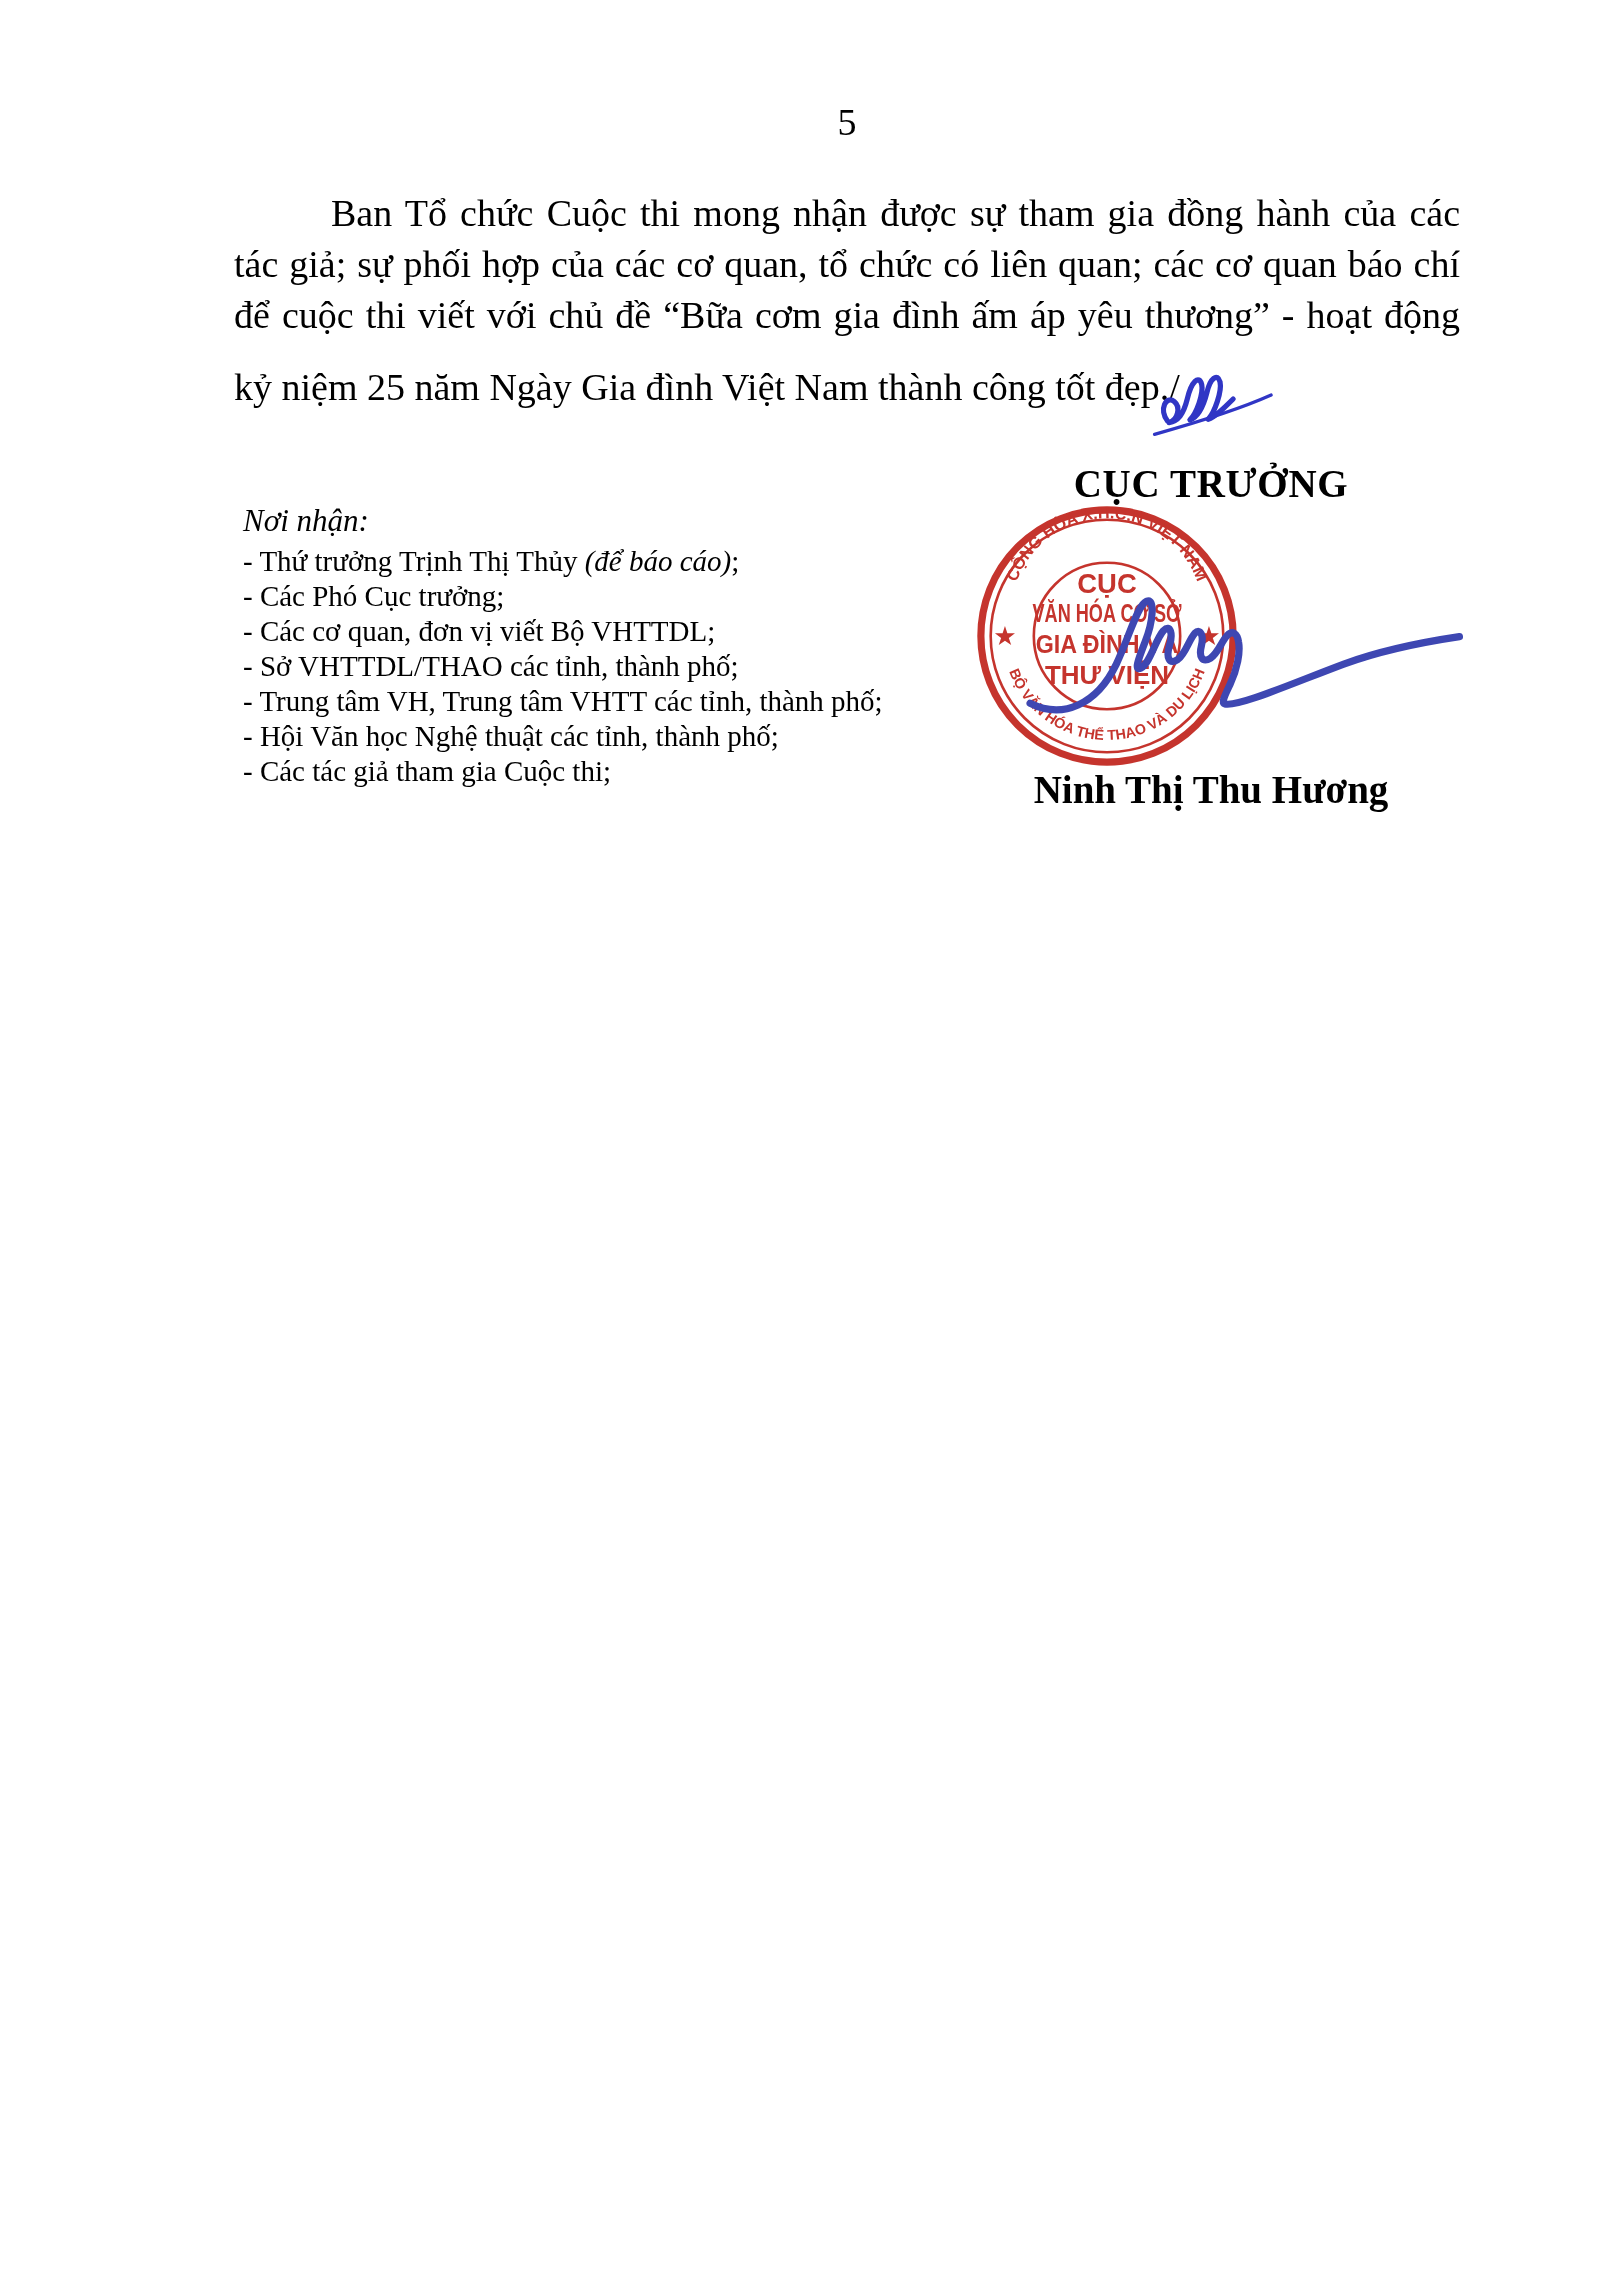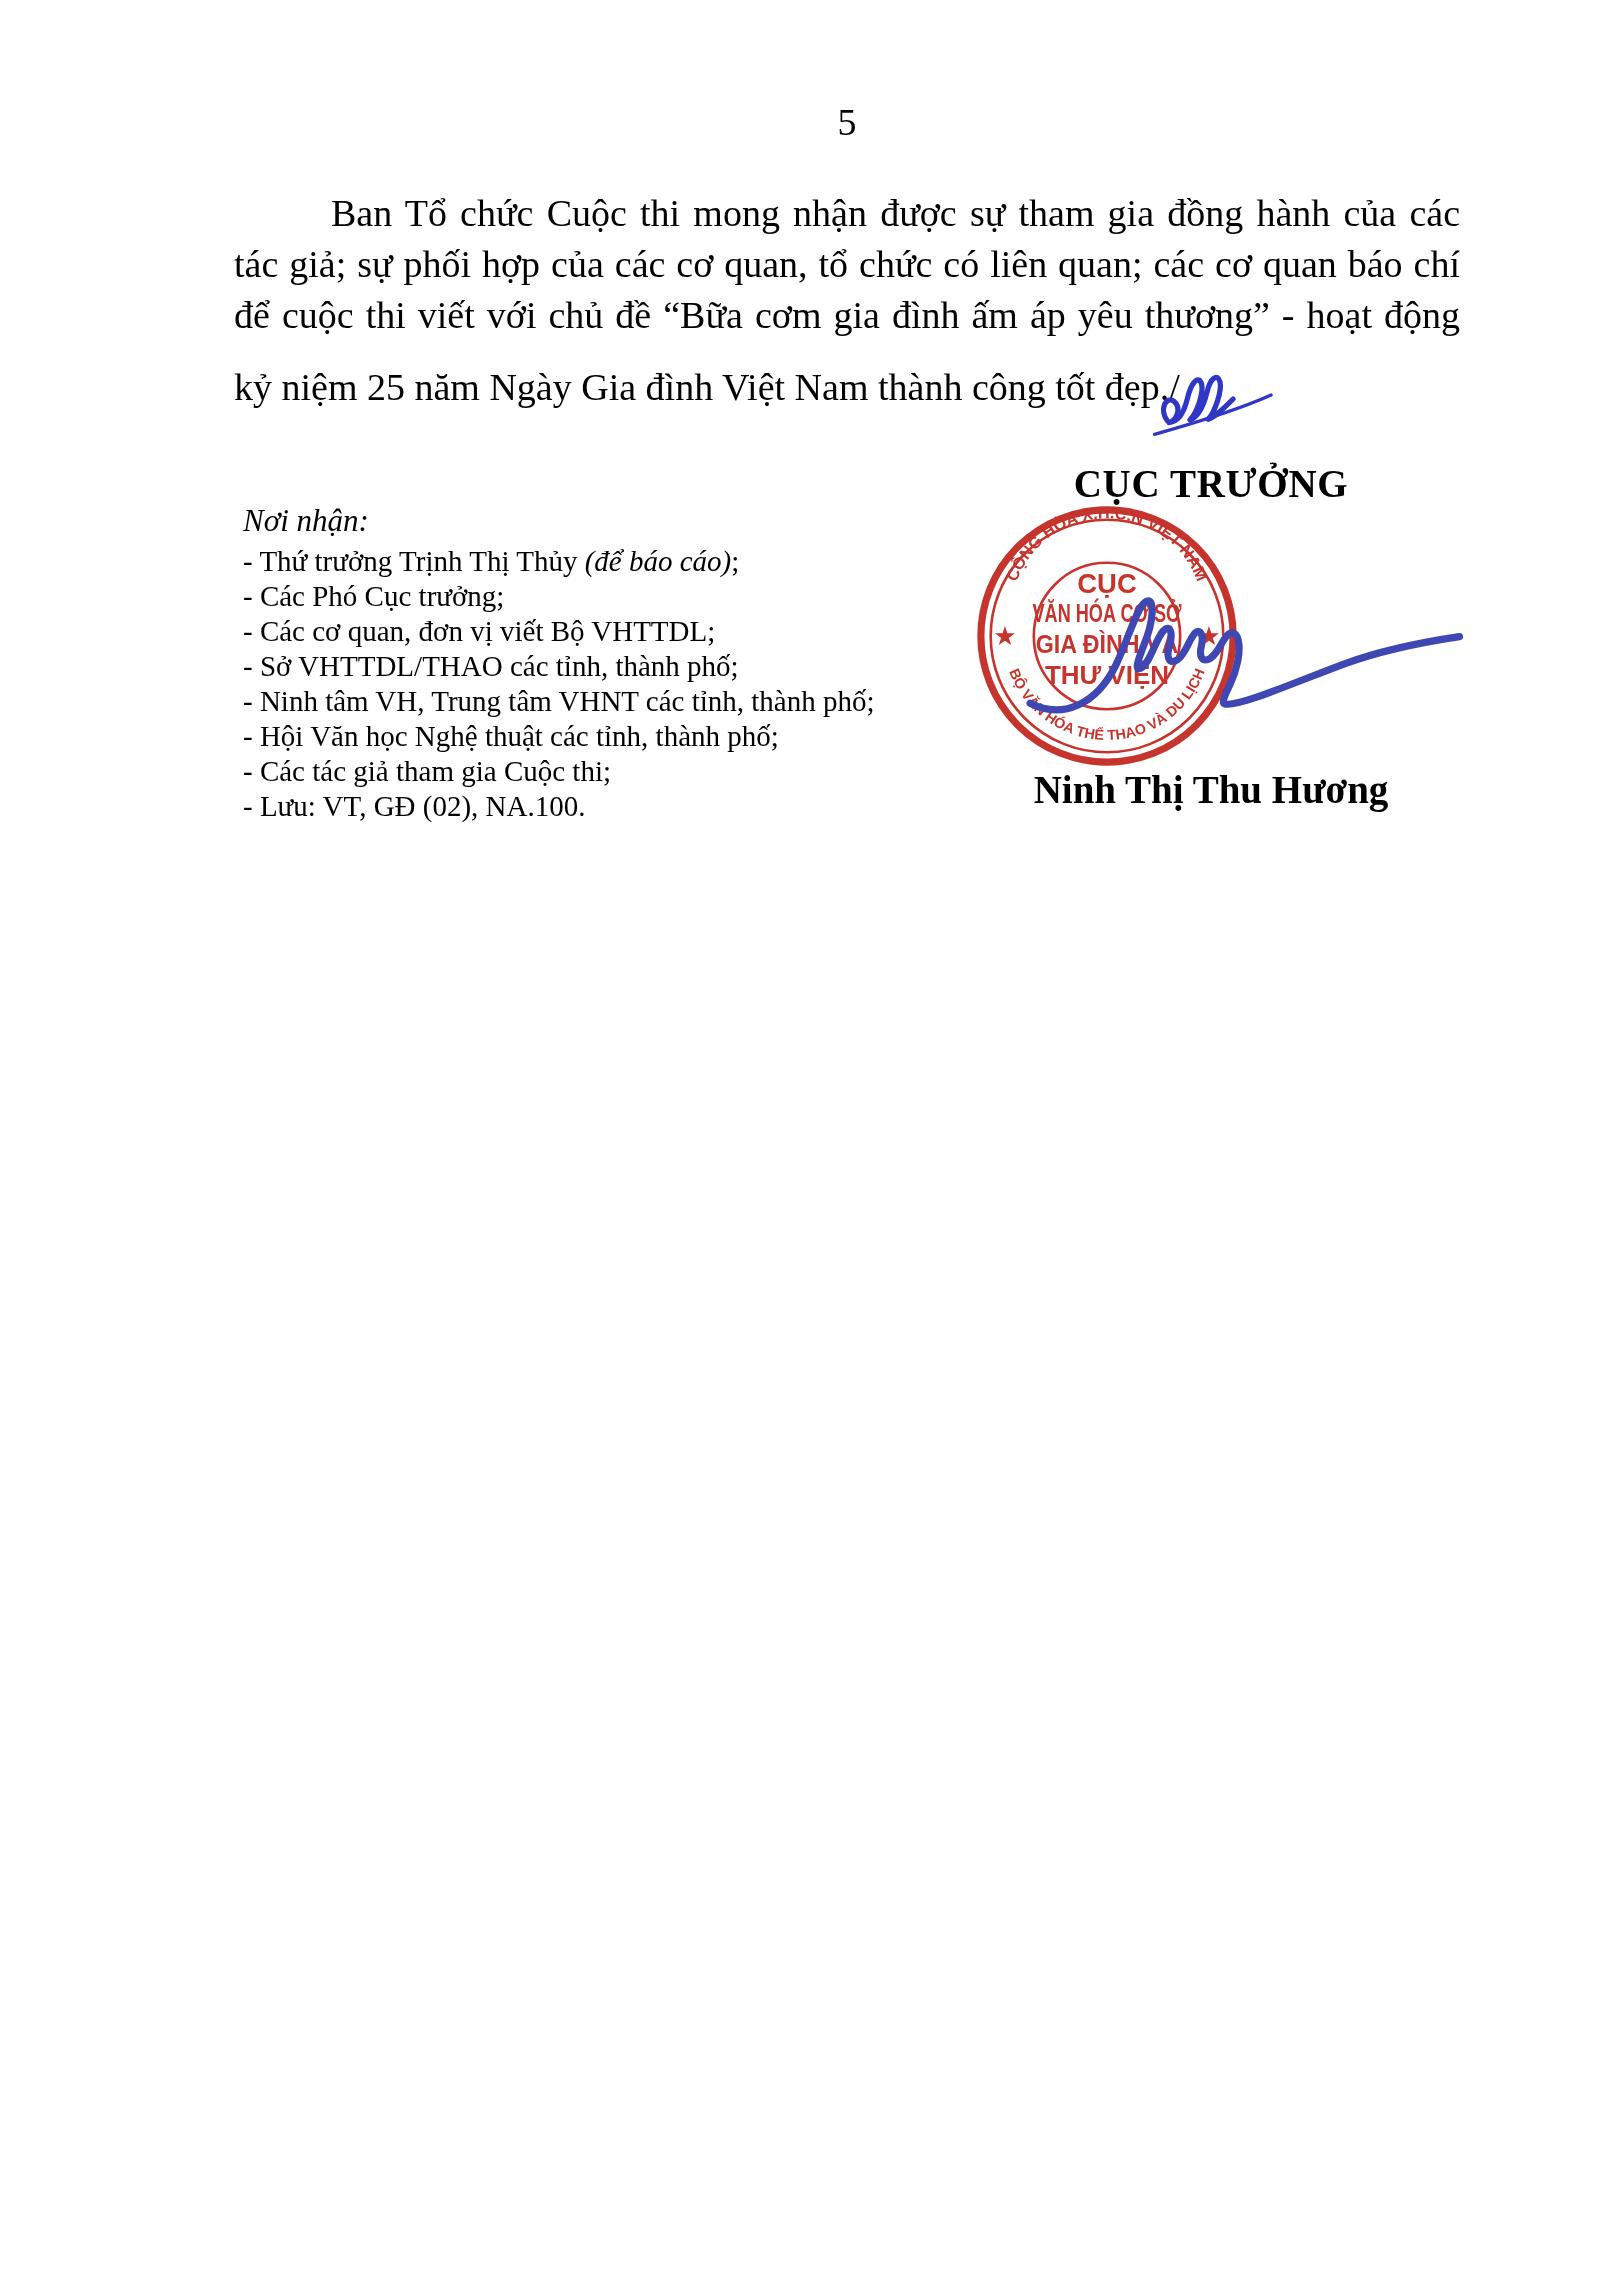--- a/index.html
+++ b/index.html
@@ -121,24 +121,23 @@
     <div class="pline">để cuộc thi viết với chủ đề “Bữa cơm gia đình ấm áp yêu thương” - hoạt động</div>
     <div class="pline last">kỷ niệm 25 năm Ngày Gia đình Việt Nam thành công tốt đẹp./</div>
   </div>
 
   <div class="recipients">
     <div class="recip-heading">Nơi nhận:</div>
     <div class="recip-item"><span>- Thứ trưởng Trịnh Thị Thủy </span><span class="it">(để báo cáo)</span><span>;</span></div>
     <div class="recip-item">- Các Phó Cục trưởng;</div>
     <div class="recip-item">- Các cơ quan, đơn vị viết Bộ VHTTDL;</div>
     <div class="recip-item">- Sở VHTTDL/THAO các tỉnh, thành phố;</div>
-    <div class="recip-item">- Ninh tâm VH, Trung tâm VHNT các tỉnh, thành phố;</div>
+    <div class="recip-item">- Trung tâm VH, Trung tâm VHTT các tỉnh, thành phố;</div>
     <div class="recip-item">- Hội Văn học Nghệ thuật các tỉnh, thành phố;</div>
     <div class="recip-item">- Các tác giả tham gia Cuộc thi;</div>
-    <div class="recip-item">- Lưu: VT, GĐ (02), NA.100.</div>
   </div>
 
   <div class="sign-col">
     <div class="sign-title">CỤC TRƯỞNG</div>
     <div class="signer-name">Ninh Thị Thu Hương</div>
   </div>
 
   <svg class="stamp-svg" viewBox="0 0 404 404">
     <defs>
       <path id="arcTop" d="M 56 186 A 147 147 0 1 1 348 186" fill="none"></path>

